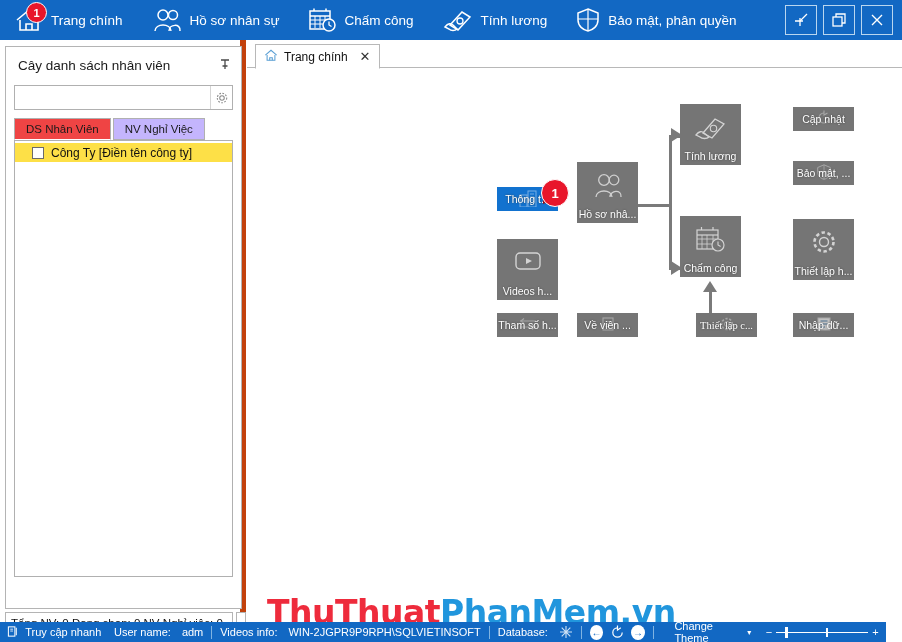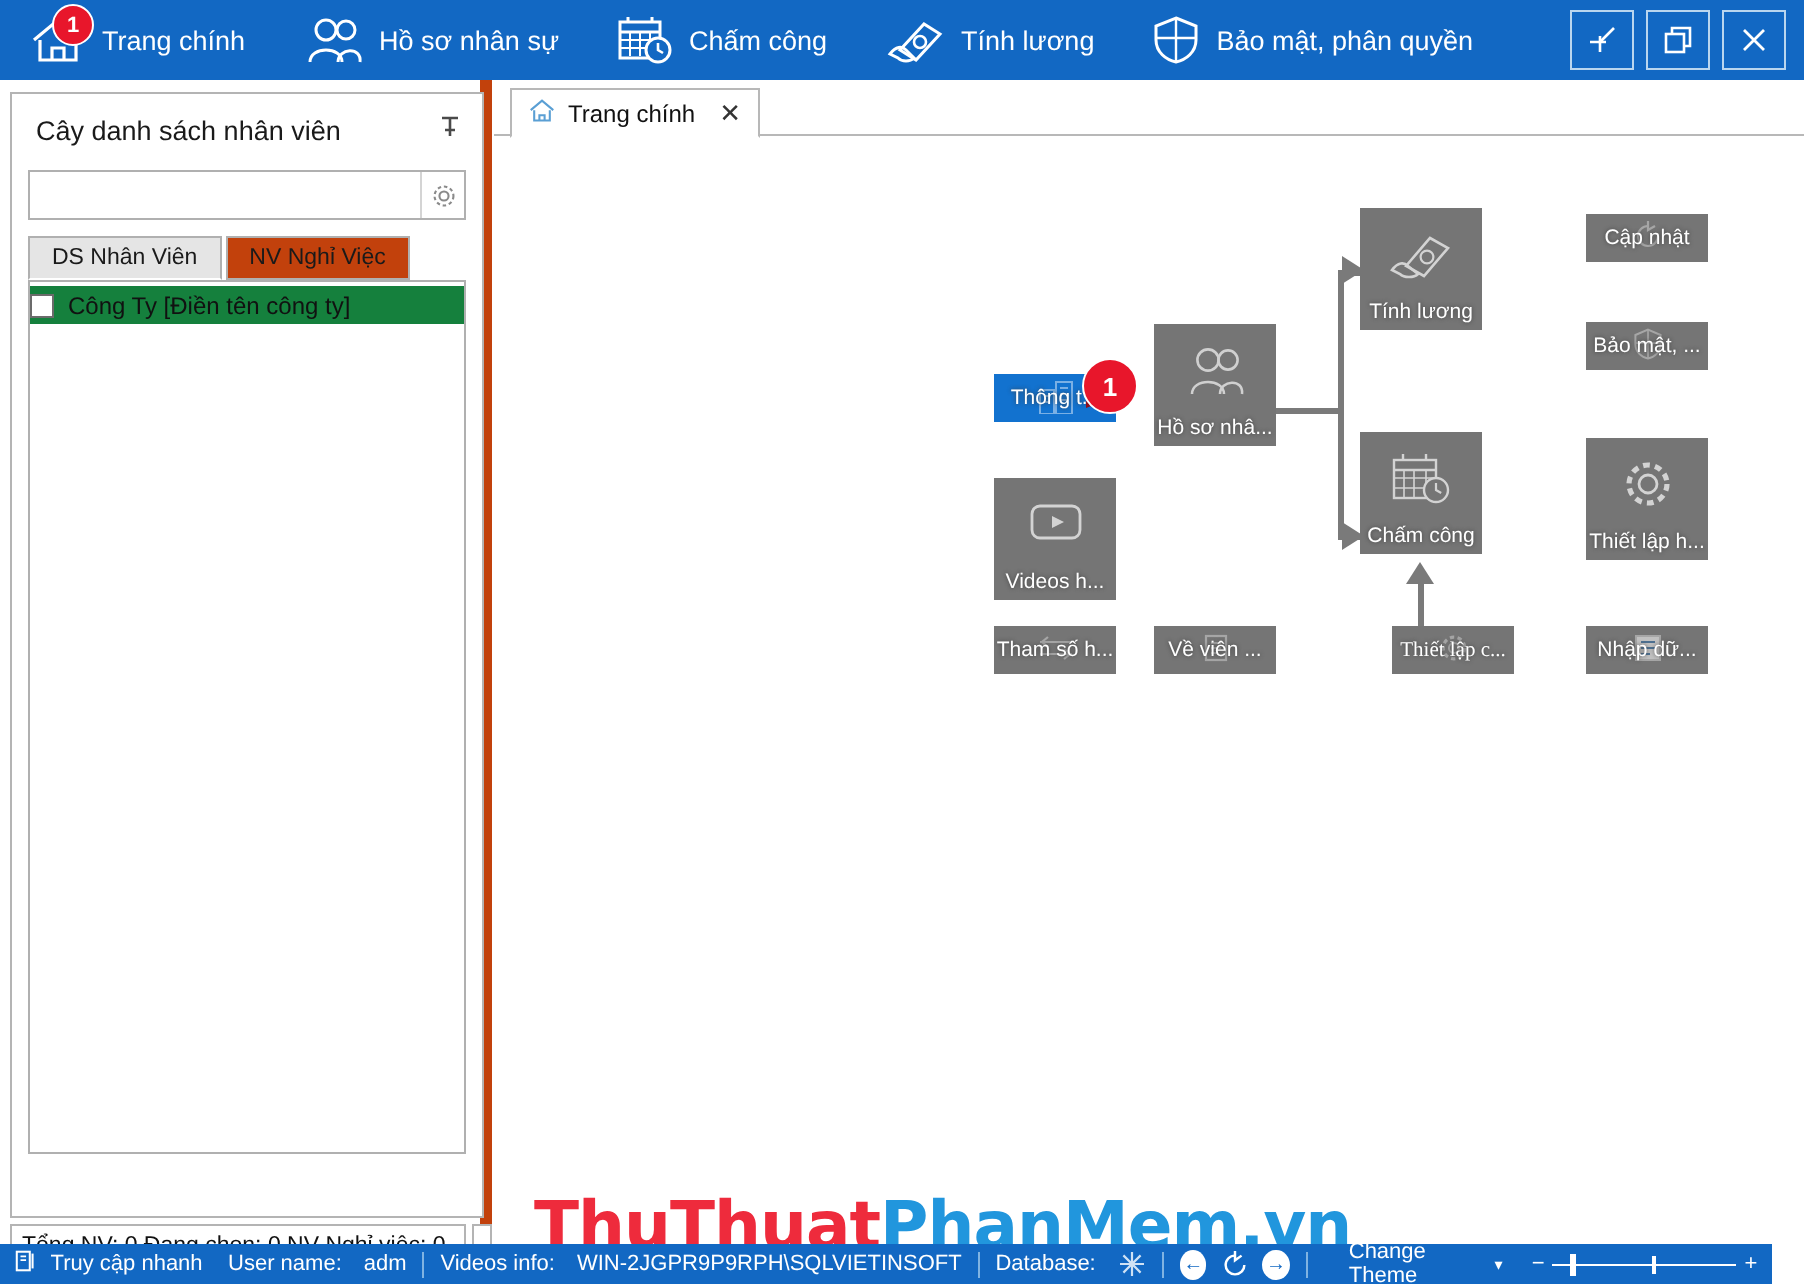--- a/index.html
+++ b/index.html
@@ -72,33 +72,33 @@
     border-left: 1px solid #d4d4d4;
   }
   .tabs-row {
     display: flex; align-items: flex-end;
     margin: 9px 8px 0 8px; height: 22px;
     border-bottom: 1px solid #b0b0b0;
   }
   .tab-btn {
     font-size: 11.5px; color: #1a1a1a;
     padding: 3px 11px 3px 11px; height: 22px;
-    border: 1px solid #b0b0b0; background: #c2410c;
+    border: 1px solid #b0b0b0; background: #c4b5fd;
     display: flex; align-items: center;
   }
-  .tab-btn.active { background: #e5e5e5; border-bottom-color: #ffffff; text-align: center; }
+  .tab-btn.active { background: #ef4444; border-bottom-color: #ffffff; text-align: center; }
   .tab-btn:not(.active) { margin-left: 2px; }
   .tree-area {
     margin: 0 8px; height: 436px;
     border: 1px solid #b0b0b0; border-top: none; background: #fff;
     padding-top: 2px;
   }
   .tree-row {
     display: flex; align-items: center; gap: 7px;
-    background: #15803d; height: 19px; 
+    background: #fde047; height: 19px; padding-left: 17px;
     font-size: 12px; color: #111;
   }
   .tree-cb { width: 12px; height: 12px; border: 1px solid #6b6b6b; background: #fff; }
   .lp-status {
     position: absolute; left: 5px; top: 572px;
     width: 228px; height: 21px;
     border: 1px solid #b4b4b4; background: #fff;
     font-size: 11.5px; color: #111;
     display: flex; align-items: center; padding-left: 5px;
   }

